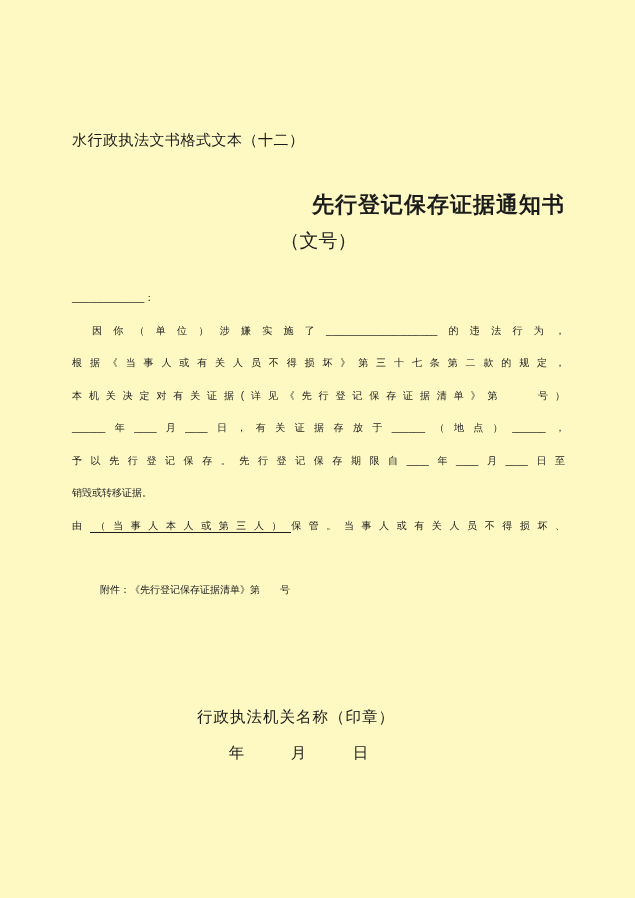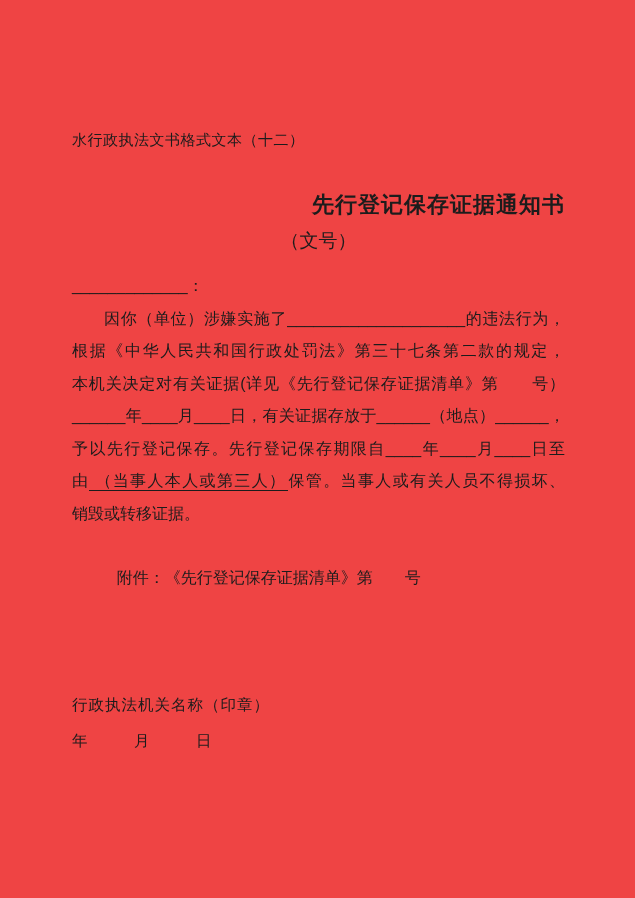--- a/index.html
+++ b/index.html
@@ -2,21 +2,21 @@
 <html><head>
 <meta charset="utf-8">
 <style>
   html, body { margin: 0; padding: 0; background: #ffffff; }
   .page {
     position: relative;
     width: 635px;
     height: 898px;
     box-sizing: border-box;
     padding: 131px 70px 0 72px;
-    background: #ef4444;
+    background: #fef9c3;
     color: #1c1c1c;
     font-family: "Liberation Sans", "DejaVu Sans", sans-serif;
     overflow: hidden;
   }
   .header-label {
     font-size: 15px;
     line-height: 18px;
     letter-spacing: 0.5px;
   }
   .title {
@@ -27,43 +27,43 @@
     text-align: right;
     letter-spacing: 1px;
   }
   .subtitle {
     margin-top: 12px;
     font-size: 19px;
     line-height: 20px;
     text-align: center;
   }
   .body-text {
-    margin-top: 19px;
-    font-size: 16px;
+    margin-top: 31px;
+    font-size: 10px;
     line-height: 32.5px;
   }
   .line { white-space: nowrap; }
   .just {
     white-space: normal;
     text-align: justify;
     text-align-last: justify;
   }
   .indent { text-indent: 2em; }
   .ul {
     border-bottom: 1px solid #1c1c1c;
     padding: 0 2px 1px 6px;
   }
   .attachment {
     margin-top: 32px;
     text-indent: 2.8em;
   }
   .signature-block {
     margin-top: 95px;
     font-size: 15.5px;
-    text-align: left;
+    text-align: center;
   }
   .sig-name {
     line-height: 30px;
     margin-right: 45px;
     letter-spacing: 1px;
   }
   .sig-date {
     line-height: 30px;
     margin-top: 6px;
     margin-right: 40px;
@@ -79,31 +79,31 @@
   <h1 class="title">先行登记保存证据通知书</h1>
 
   <div class="subtitle">（文号）</div>
 
   <div class="body-text">
 
     <div class="line">_____________：</div>
 
     <div class="line just indent">因你（单位）涉嫌实施了____________________的违法行为，</div>
 
-    <div class="line just">根据《中华人民共和国行政处罚法》第三十七条第二款的规定，</div>
+    <div class="line just">根据《当事人或有关人员不得损坏》第三十七条第二款的规定，</div>
 
     <div class="line just">本机关决定对有关证据(详见《先行登记保存证据清单》第　　号）</div>
 
     <div class="line just">______年____月____日，有关证据存放于______（地点）______，</div>
 
     <div class="line just">予以先行登记保存。先行登记保存期限自____年____月____日至</div>
 
+    <div class="line">销毁或转移证据。</div>
+
     <div class="line just"><span>由</span><span class="ul">（当事人本人或第三人）</span><span>保管。当事人或有关人员不得损坏、</span></div>
-
-    <div class="line">销毁或转移证据。</div>
 
     <div class="attachment line">附件：《先行登记保存证据清单》第　　号</div>
 
   </div>
 
   <div class="signature-block">
     <div class="sig-name">行政执法机关名称（印章）</div>
     <div class="sig-date">年　　　月　　　日</div>
   </div>
 

